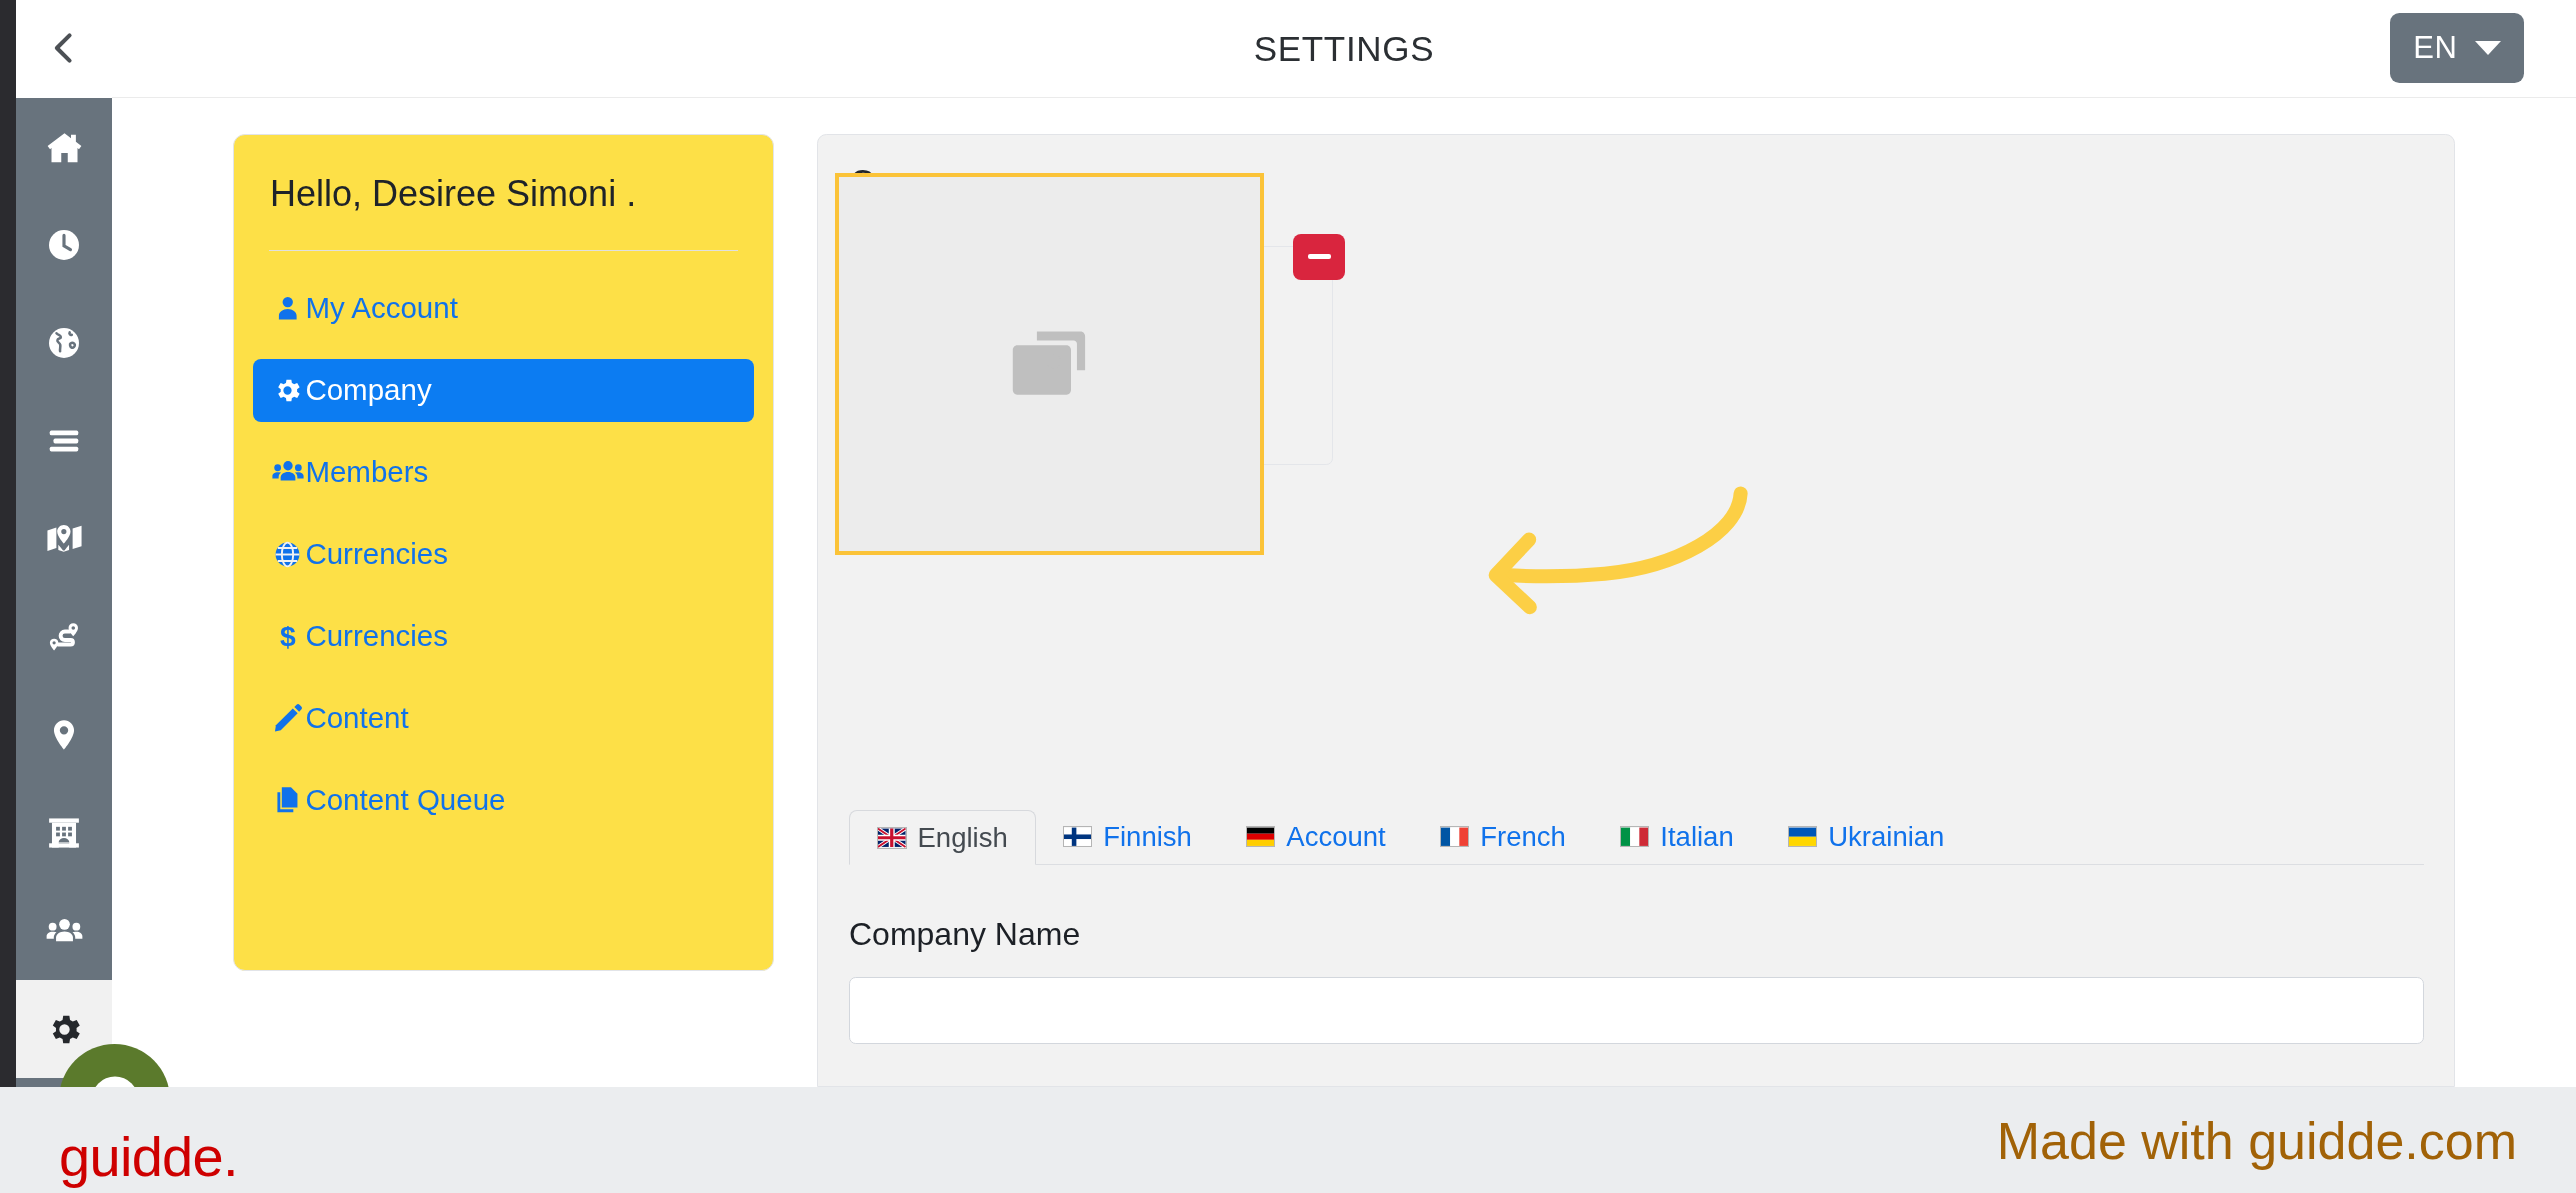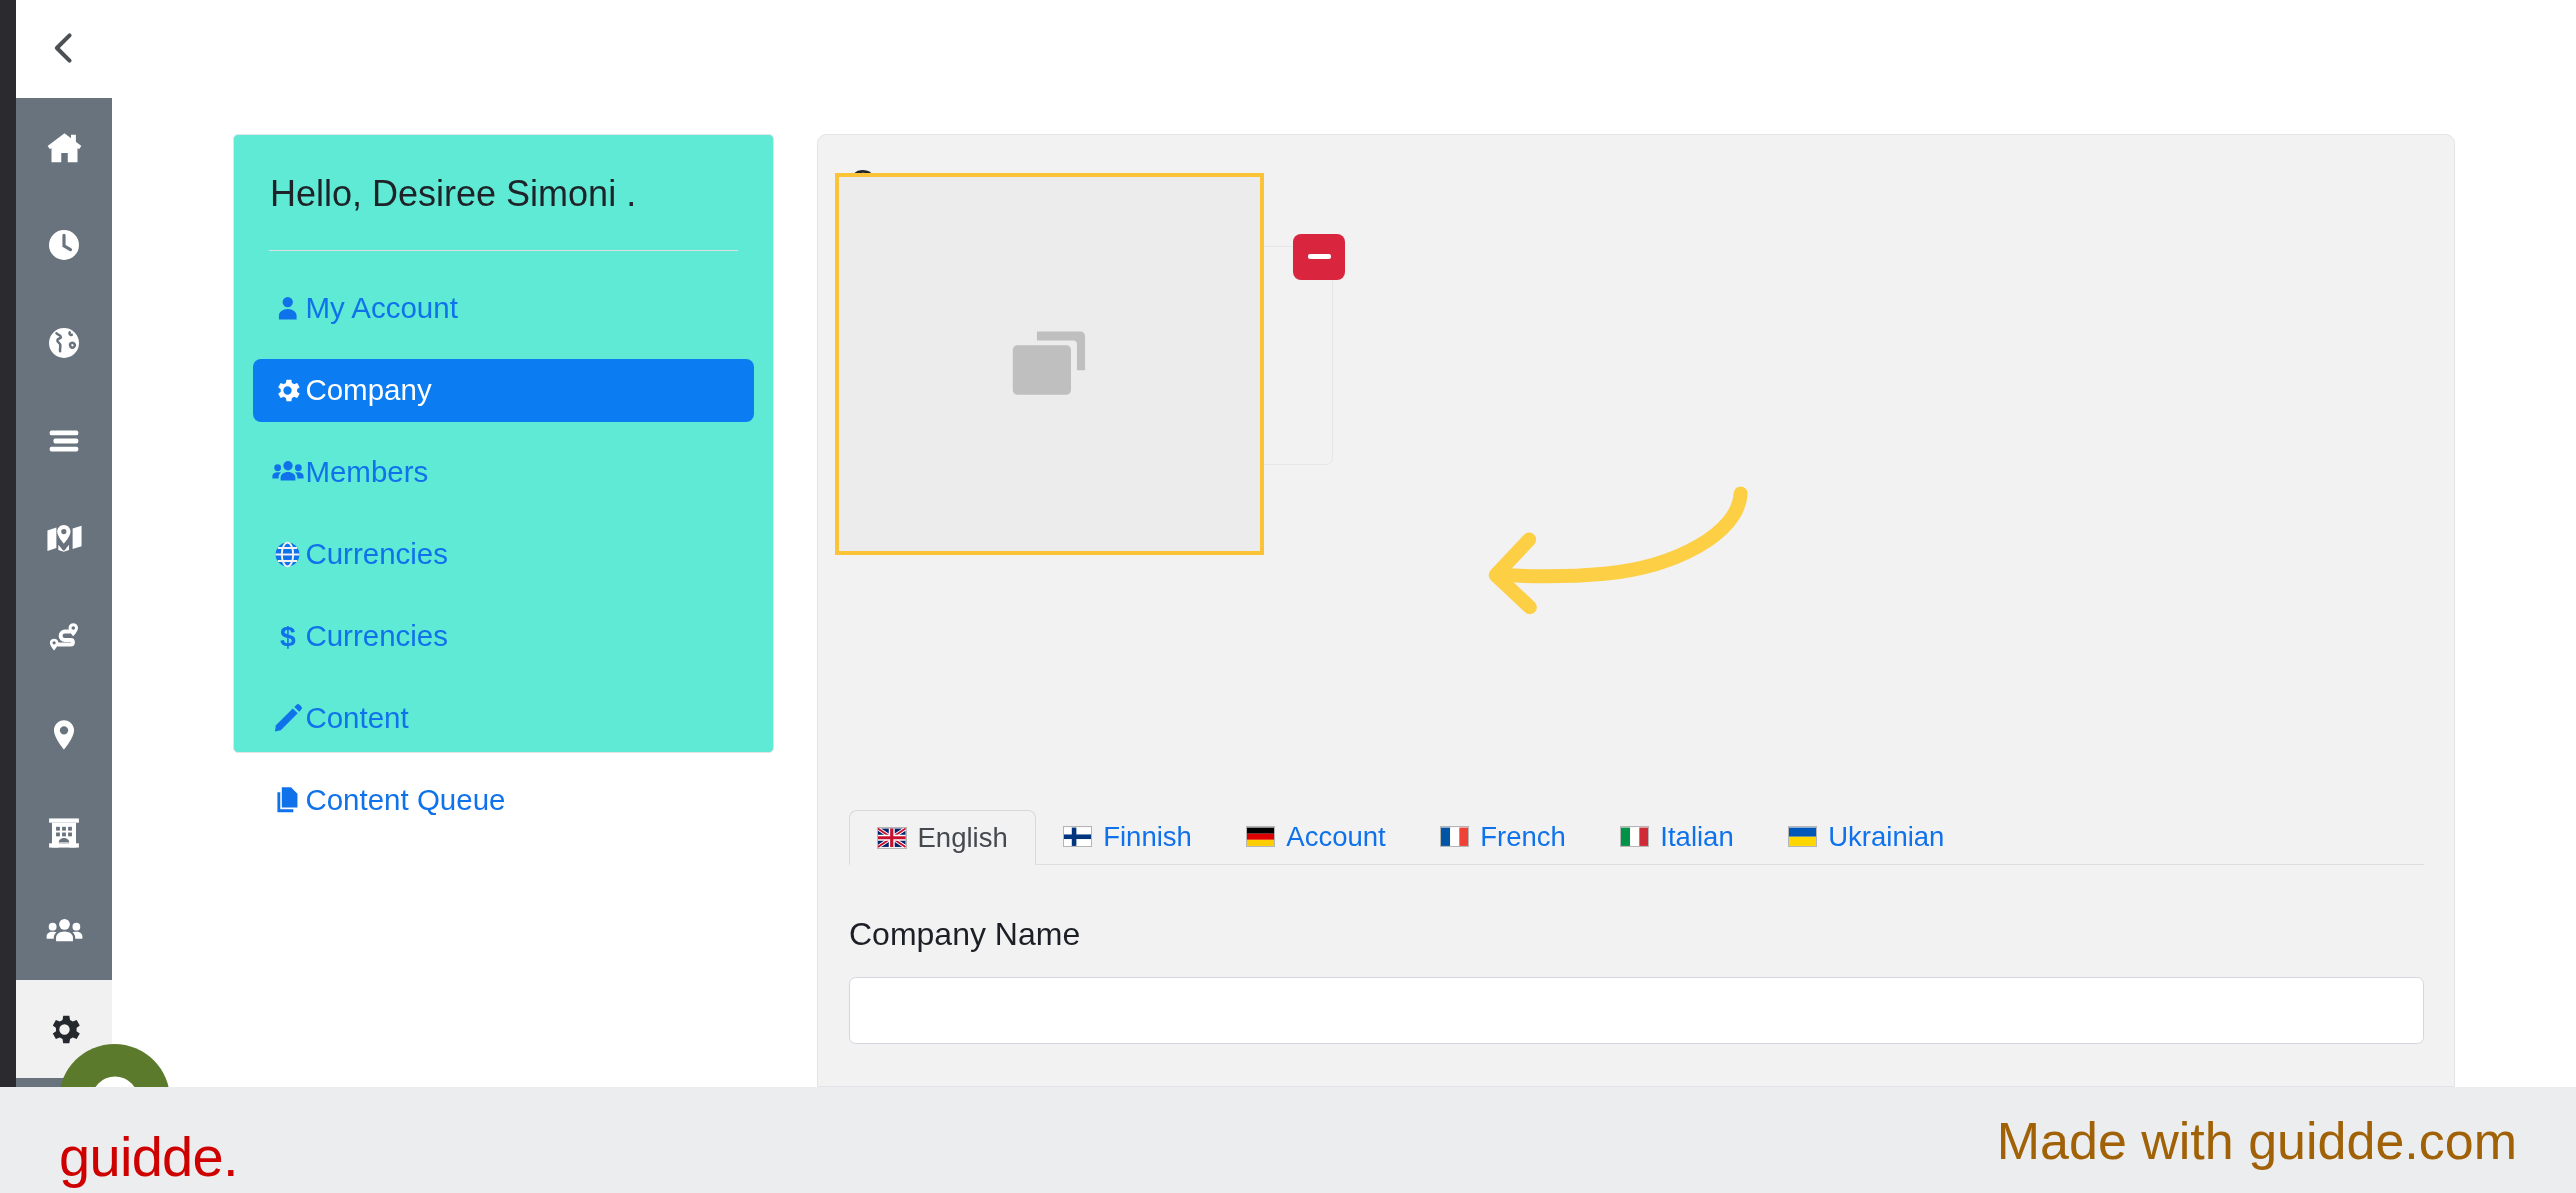--- a/index.html
+++ b/index.html
@@ -140,24 +140,24 @@
     height: 989px;
     background: #ffffff;
   }
 
   
   .menu-card {
     position: absolute;
     left: 121px;
     top: 36px;
     width: 541px;
-    height: 619px;
-    background: #5eead4;
+    height: 837px;
+    background: #fde047;
     border: 1.3px solid #e2e4e8;
-    border-radius: 5px;
+    border-radius: 12px;
   }
   .greeting {
     padding: 38px 36px 0 36px;
     font-size: 36px;
     color: #1e2329;
     white-space: nowrap;
   }
   .menu-divider {
     margin: 35px 35px 0 35px;
     height: 1.3px;
@@ -478,20 +478,27 @@
         <svg width="39" height="39" viewBox="0 0 24 24" fill="#25282c">
           <path d="M19.4 13a7.9 7.9 0 0 0 0-2l2-1.5-1.9-3.3-2.4.9a7.6 7.6 0 0 0-1.7-1l-.4-2.5h-3.8l-.4 2.5a7.6 7.6 0 0 0-1.7 1l-2.4-.9-1.9 3.3L6.8 11a7.9 7.9 0 0 0 0 2l-2 1.5 1.9 3.3 2.4-.9c.5.4 1.1.7 1.7 1l.4 2.5h3.8l.4-2.5c.6-.3 1.2-.6 1.7-1l2.4.9 1.9-3.3zm-7.4 2.2a3.2 3.2 0 1 1 0-6.4 3.2 3.2 0 0 1 0 6.4z"></path>
         </svg>
       </span>
     </div>
 
   </div>
 
   <div class="green-blob"></div>
 
+  <div class="topbar">
+    <div class="topbar-title">SETTINGS</div>
+    <div class="lang-pill">
+      <span class="lbl">EN</span>
+      <span class="caret"></span>
+    </div>
+  </div>
 
   <div class="content">
 
     <div class="menu-card">
       <div class="greeting">Hello, Desiree Simoni .</div>
       <div class="menu-divider"></div>
       <div class="menu-list">
 
         <div class="menu-item">
           <span class="mi-ico">

